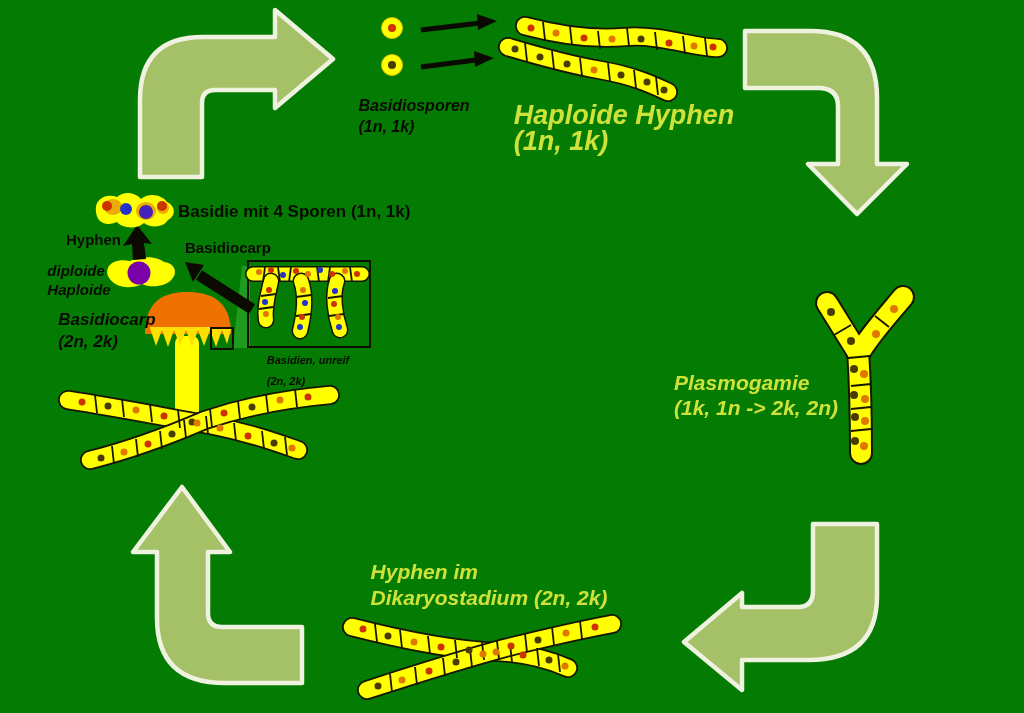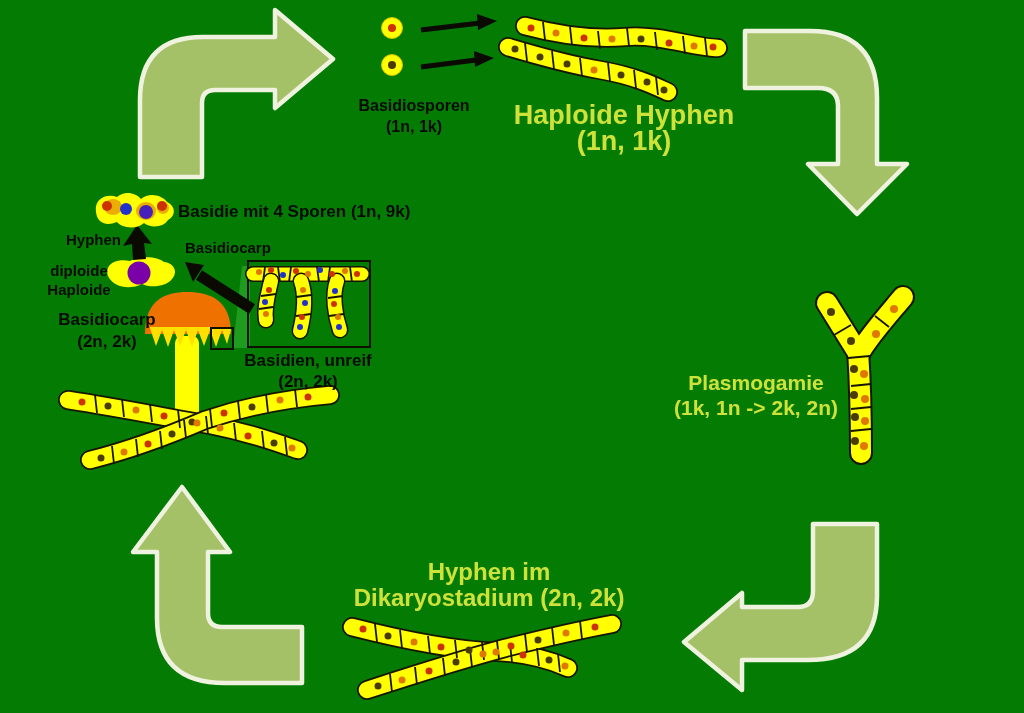--- a/index.html
+++ b/index.html
@@ -20,21 +20,21 @@
     --nucleus_indigo:#4422bb;
   }
   html,body{margin:0;padding:0;background:#222;}
   .stage{
     position:relative;width:1024px;height:713px;overflow:hidden;
     background:var(--background);
     font-family:"Liberation Sans", sans-serif;font-weight:bold;
   }
   .stage svg{position:absolute;left:0;top:0;}
   .label{position:absolute;white-space:nowrap;}
-  .center{transform:translateX(-50%);text-align:center;}
+  .center{transform:translateX(-50%);font-style:italic;}
   .black{color:var(--label_black);}
   .yellow{color:var(--label_yellow);}
   .cycle-arrow{fill:var(--arrow_fill);stroke:var(--arrow_outline);stroke-width:4.5;stroke-linejoin:round;}
   .ch-bk{stroke:#151500;fill:none;stroke-linecap:round;}
   .ch-yl{stroke:var(--cell_yellow);fill:none;stroke-linecap:round;}
   .divider{stroke:#151500;stroke-width:1.8;fill:none;}
   .blk{fill:#0a0a00;}
   .dot-red{fill:var(--nucleus_red);}
   .dot-orange{fill:var(--nucleus_orange);}
   .dot-dark{fill:var(--nucleus_dark);}
@@ -299,49 +299,49 @@
     <div>Basidiosporen</div>
     <div>(1n, 1k)</div>
   </div>
 
   <div class="label yellow center" style="left:624px;top:102px;font-size:27px;line-height:26px;">
     <div>Haploide Hyphen</div>
     <div>(1n, 1k)</div>
   </div>
 
   <div class="label black" style="left:178px;top:202px;font-size:17px;">
-    <span>Basidie mit 4 Sporen (1n, 9k)</span>
+    <span>Basidie mit 4 Sporen (1n, 1k)</span>
   </div>
 
   <div class="label black" style="left:66px;top:231px;font-size:15px;">
     <span>Hyphen</span>
   </div>
 
   <div class="label black" style="left:185px;top:239px;font-size:15px;">
     <span>Basidiocarp</span>
   </div>
 
   <div class="label black center" style="left:79px;top:261px;font-size:15px;line-height:19px;">
     <div>diploide</div>
     <div>Haploide</div>
   </div>
 
   <div class="label black center" style="left:92px;top:309px;font-size:17px;line-height:22px;margin-left:15px;">
     <div>Basidiocarp</div>
     <div>(2n, 2k)</div>
   </div>
 
-  <div class="label black center" style="left:308px;top:350px;font-size:17px;line-height:21px;">
+  <div class="label black center" style="left:308px;top:350px;font-size:11px;line-height:21px;">
     <div>Basidien, unreif</div>
     <div>(2n, 2k)</div>
   </div>
 
   <div class="label yellow center" style="left:756px;top:370px;font-size:21px;line-height:25px;">
     <div>Plasmogamie</div>
     <div>(1k, 1n -&gt; 2k, 2n)</div>
   </div>
 
-  <div class="label yellow center" style="left:489px;top:559px;font-size:24px;line-height:26px;">
+  <div class="label yellow center" style="left:489px;top:559px;font-size:21px;line-height:26px;">
     <div>Hyphen im</div>
     <div>Dikaryostadium (2n, 2k)</div>
   </div>
 
 </div>
 
 </body></html>

